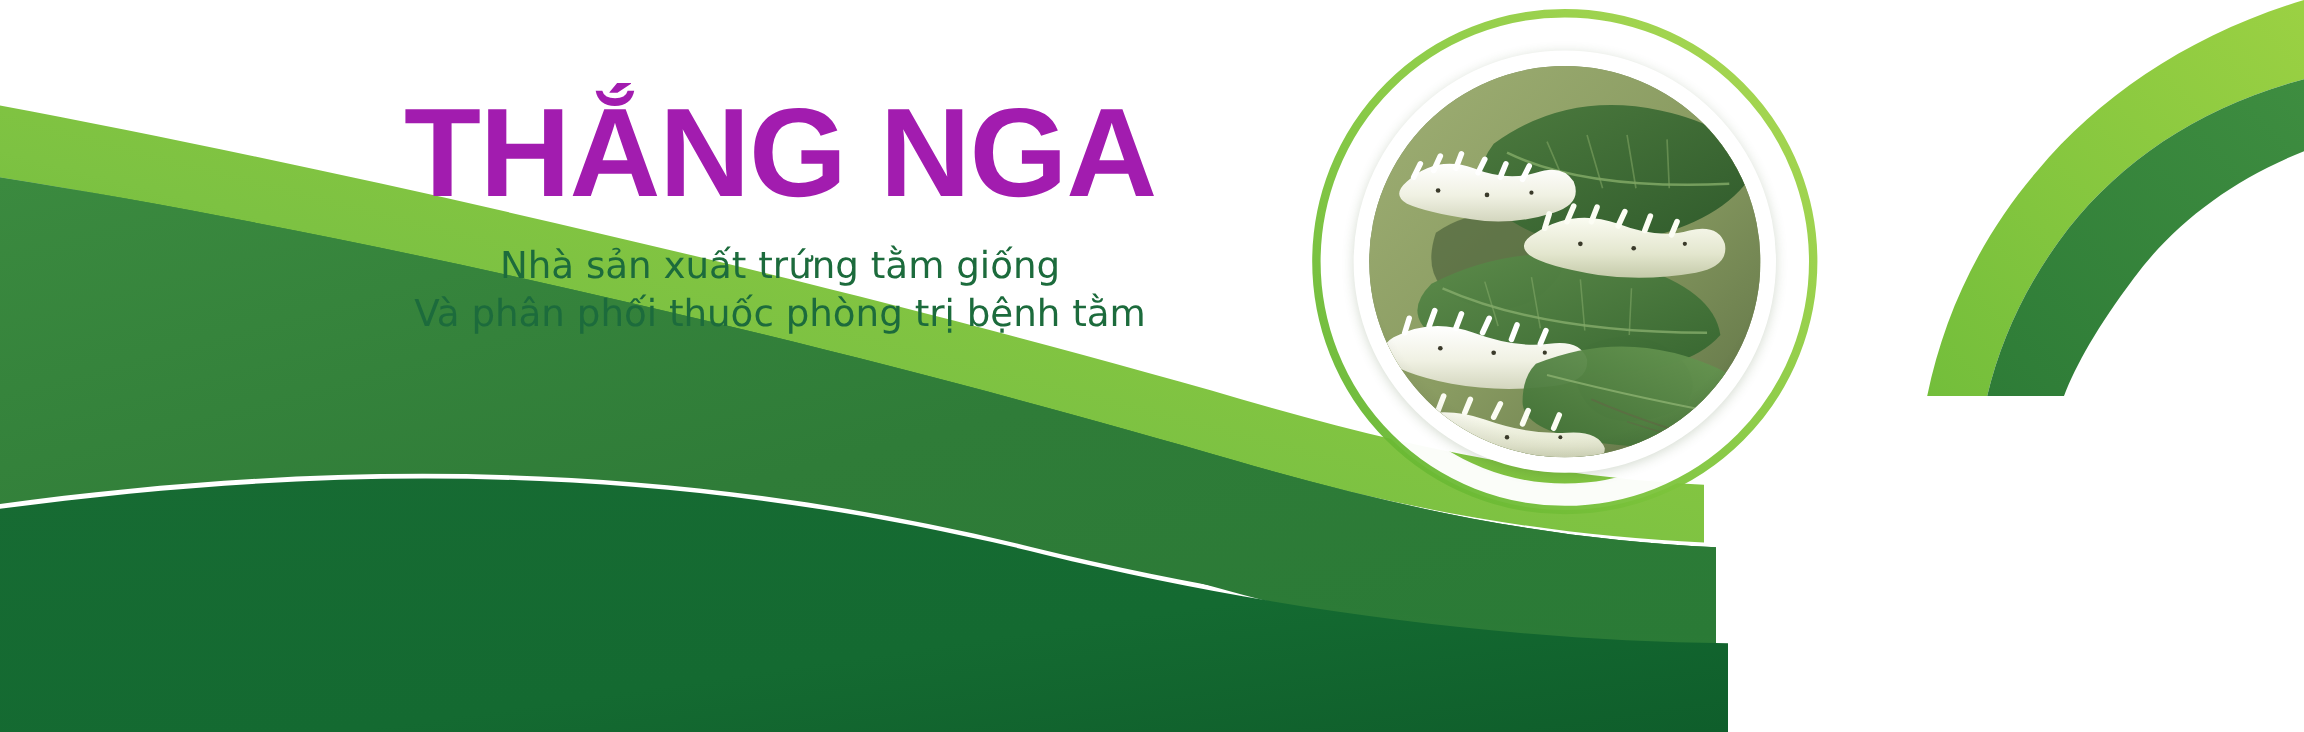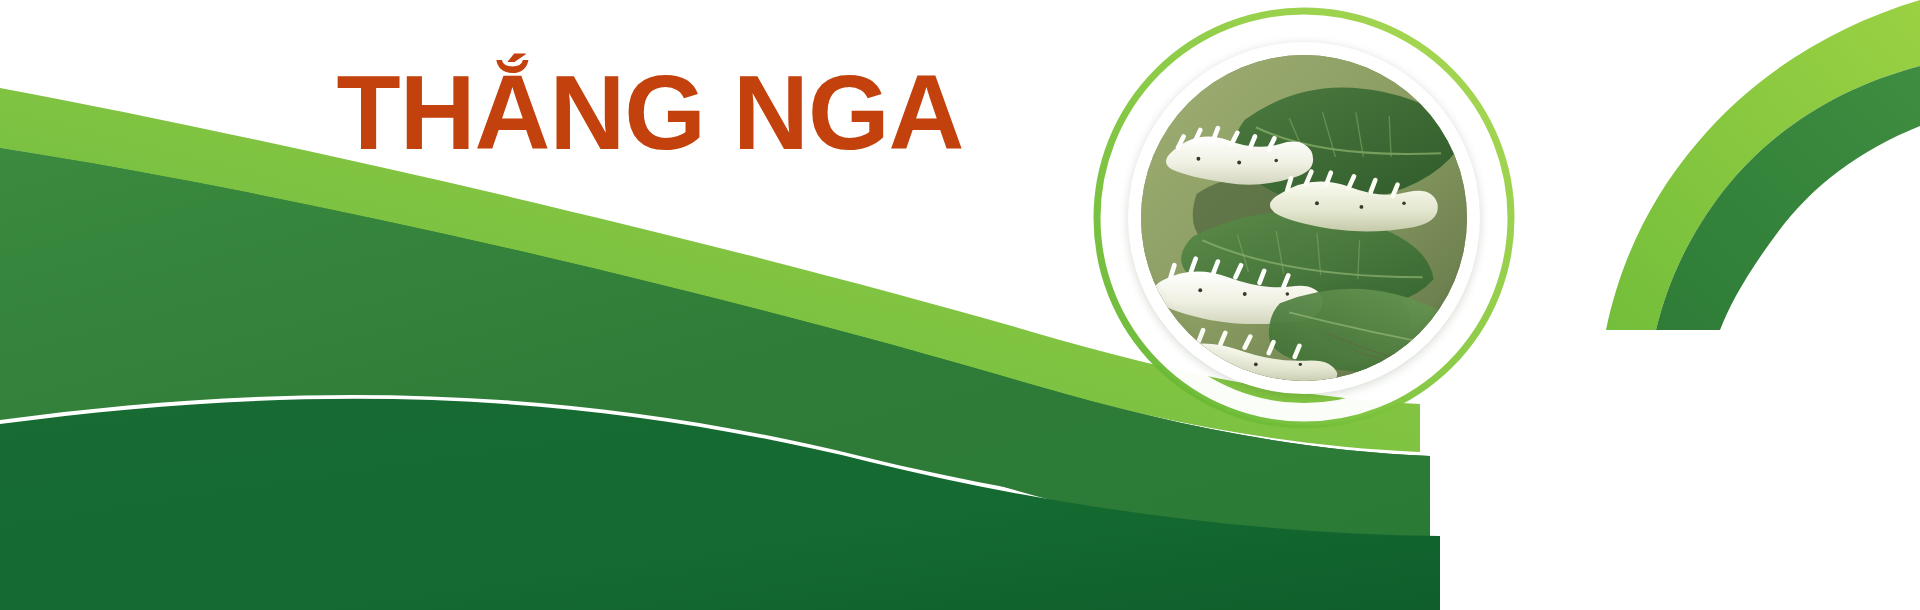--- a/index.html
+++ b/index.html
@@ -26,27 +26,27 @@
   
   #text-block {
     position:absolute;
     left:0; top:0;
     width:1300px;
     z-index:4;
     text-align:center;
     pointer-events:none;
   }
   #brand-title {
-    margin-top:60px;
+    margin-top:75px;
     font-family:"Liberation Sans", sans-serif;
     font-weight:bold;
     font-size:105px;
     line-height:1.0;
     letter-spacing:-1px;
-    color:#c2410c;
+    color:#a21caf;
     text-align:center;
     white-space:nowrap;
   }
   #tagline {
     margin-top:22px;
     color:#1C6B3C;
     font-family:"DejaVu Sans", sans-serif;
     font-size:31px;
     line-height:1.30;
     font-weight:400;
@@ -229,15 +229,19 @@
           <stop offset="70%" stop-color="#000000" stop-opacity="0"></stop>
           <stop offset="100%" stop-color="#000000" stop-opacity="0.22"></stop>
         </radialGradient>
         <rect x="0" y="0" width="352" height="352" fill="url(#vig)"></rect>
       </svg>
     </div>
   </div>
 
   <div id="text-block">
     <div id="brand-title">THẮNG NGA</div>
+    <div id="tagline">
+      <span class="tl">Nhà sản xuất trứng tằm giống</span>
+      <span class="tl">Và phân phối thuốc phòng trị bệnh tằm</span>
+    </div>
   </div>
 
 </div>
 
 </body></html>

